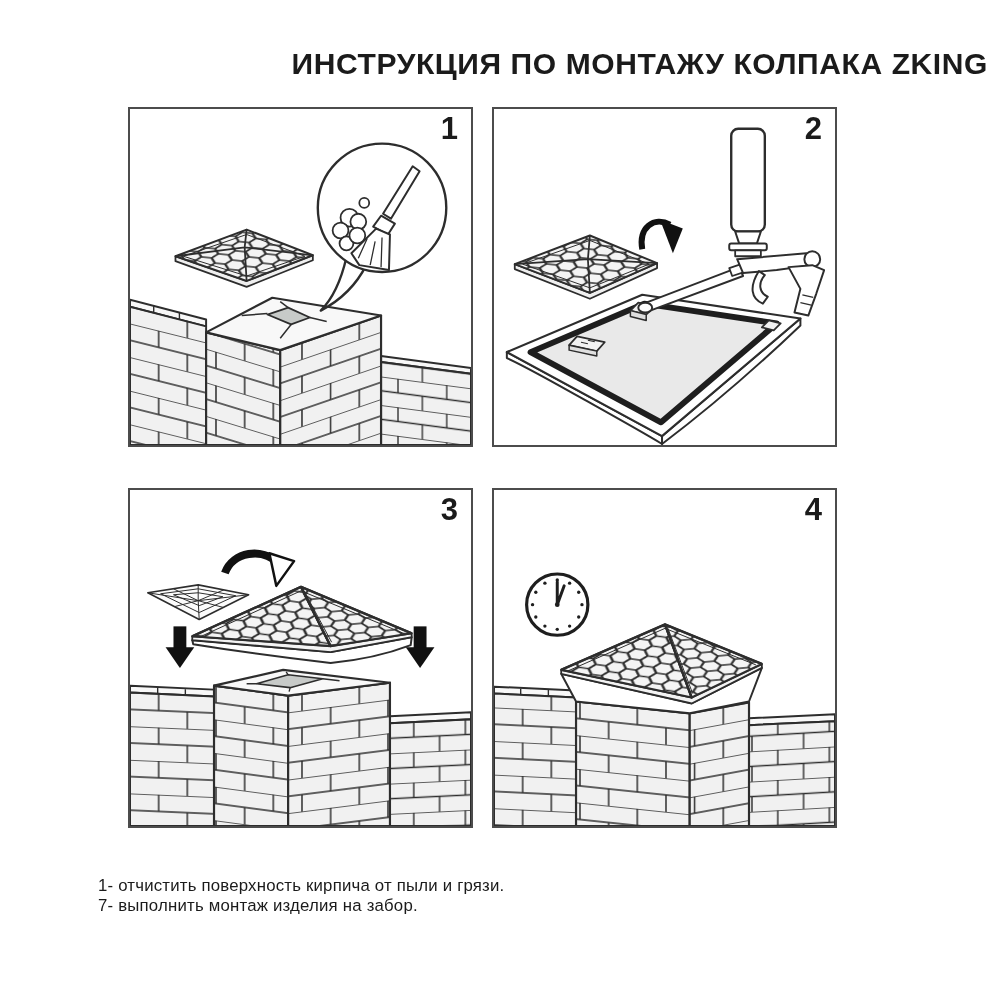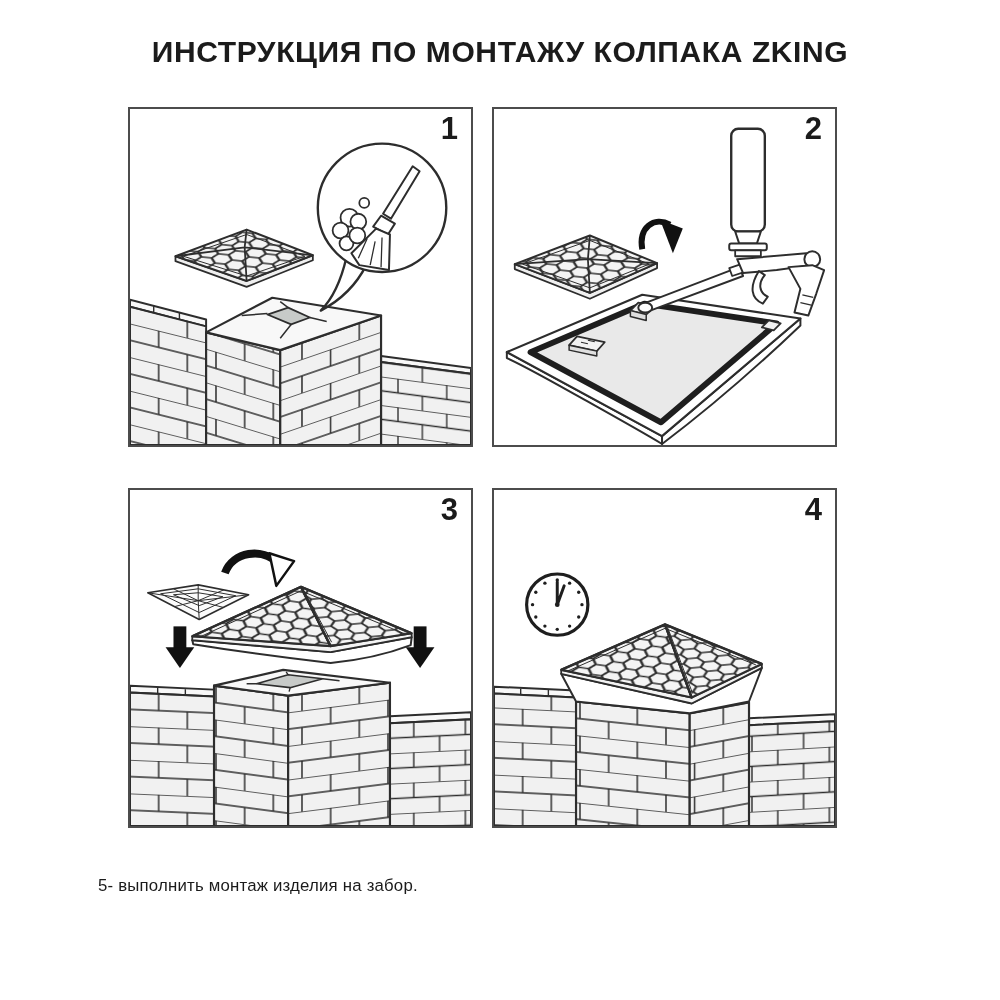--- a/index.html
+++ b/index.html
@@ -1,18 +1,18 @@
 <!DOCTYPE html>
 <html style="--background: #ffffff; --text: #1b1b1b; --panel-border: #4c4c4c; --line: #2d2d2d; --brick: #f1f1f1; --brick-top: #f8f8f8; --hollow: #c7cac8; --tray-floor: #e9e9e9; --arrow-black: #111111;"><head>
 <meta charset="utf-8">
 <style>
   html,body{margin:0;padding:0;background:#fff;}
   .page{position:relative;width:1000px;height:1000px;background:var(--background,#fff);overflow:hidden;
         font-family:"Liberation Sans", sans-serif;}
-  h1.title{position:absolute;top:37px;left:0;right:0;margin:0;text-align:center;
+  h1.title{position:absolute;top:37px;left:0;right:0;margin:12px;text-align:right;
            font-size:30px;font-weight:800;letter-spacing:.6px;color:var(--text,#1b1b1b);line-height:1;}
   .panel{position:absolute;width:345px;height:340px;border:2px solid var(--panel-border,#4c4c4c);
          box-sizing:border-box;background:#fff;}
   #panel1{left:128px;top:107px;}
   #panel2{left:492px;top:107px;}
   #panel3{left:128px;top:488px;}
   #panel4{left:492px;top:488px;}
   .panel svg{display:block;width:100%;height:100%;}
   .step-num{position:absolute;top:4px;right:13px;font-size:31px;font-weight:800;color:var(--text,#111);line-height:1;}
   .instructions{position:absolute;left:98px;top:876px;font-size:16.8px;line-height:19.6px;
@@ -296,16 +296,17 @@
             <circle cx="51.5" cy="94.3" r="1.7"></circle>
         </g>
         <path d="M64,116 L64,93 M64,116 L71,97" fill="none" stroke="#1e1e1e" stroke-width="3" stroke-linecap="round"></path>
         <circle cx="64" cy="116" r="2.4" fill="#1e1e1e"></circle>
       </g>
     </svg>
     <span class="step-num">4</span>
   </figure>
 
   <div class="instructions">
-    <div>5- выполнить монтаж изделия на забор.</div>
+    <div>1- отчистить поверхность кирпича от пыли и грязи.</div>
+    <div>7- выполнить монтаж изделия на забор.</div>
   </div>
 
 </div>
 
 </body></html>

